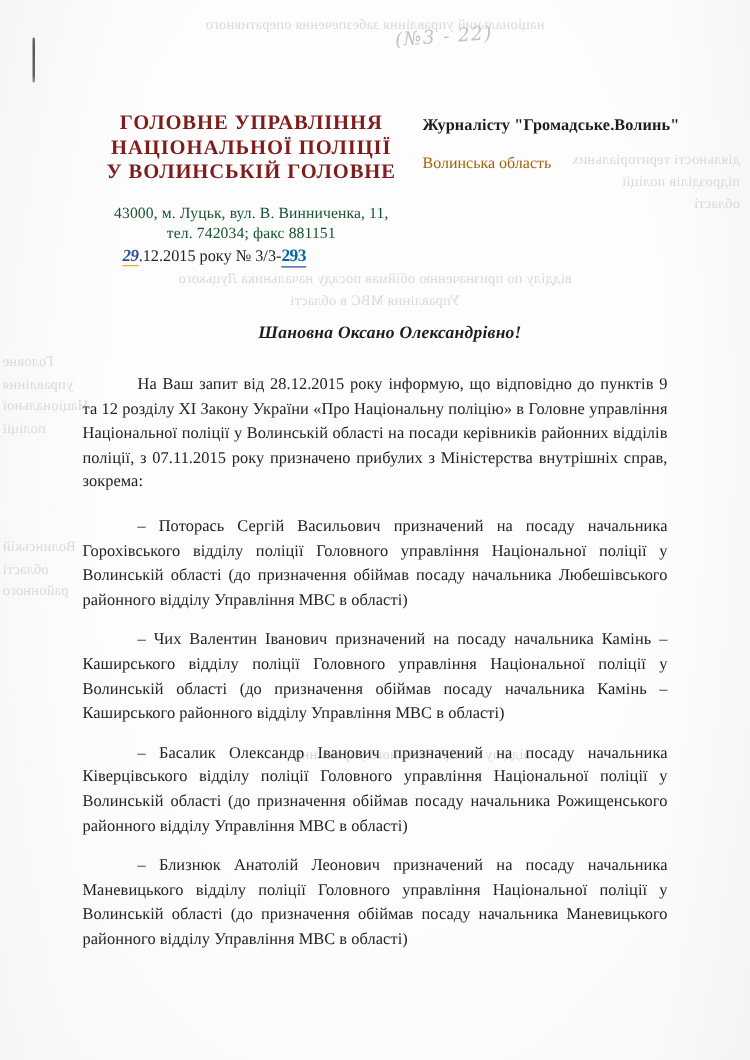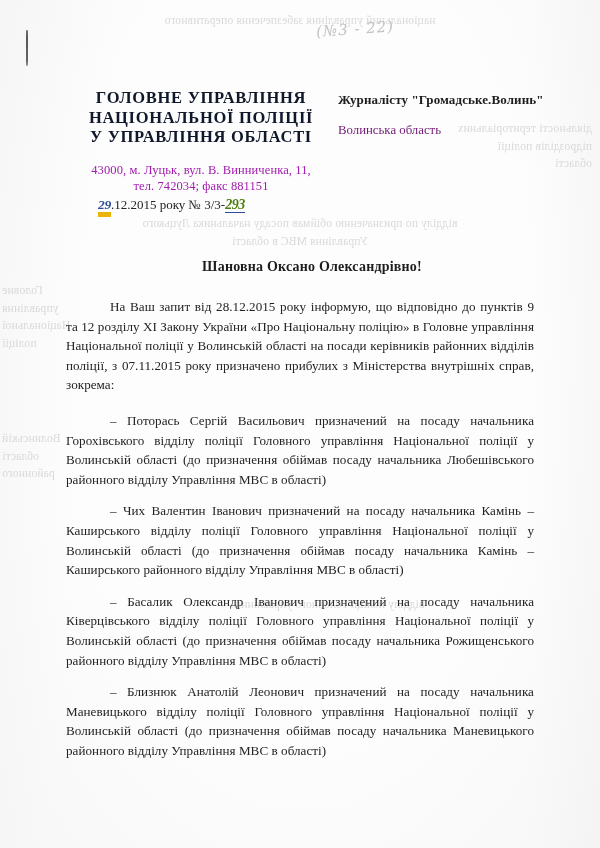--- a/index.html
+++ b/index.html
@@ -83,27 +83,27 @@
     top: 88px;
     width: 278px;
     text-align: center;
   }
   .lh-line {
     font-family: "Liberation Serif", "DejaVu Serif", serif;
     font-weight: bold;
     font-size: 16.5px;
     line-height: 19.5px;
     letter-spacing: 0.7px;
-    color: #0f172a;
+    color: #7f1d1d;
   }
   .lh-addr {
     margin-top: 15px;
     font-size: 12.5px;
     line-height: 16px;
-    color: #a21caf;
+    color: #14532d;
     letter-spacing: 0.1px;
     text-align: center;
   }
 
   
   .addressee {
     position: absolute;
     left: 338px;
     top: 92px;
     width: 256px;
@@ -113,60 +113,60 @@
     font-weight: bold;
     font-size: 13px;
     line-height: 16.5px;
     color: #1d1d1d;
     letter-spacing: 0.1px;
   }
   .ad-plain {
     margin-top: 13px;
     font-size: 12.8px;
     line-height: 17px;
-    color: #701a75;
+    color: #a16207;
   }
 
   
   .docline {
     position: absolute;
     left: 98px;
     top: 197px;
     font-size: 13px;
     color: #242424;
     white-space: nowrap;
   }
   .ink {
     color: #2f4d99;
     font-family: "Liberation Serif", "DejaVu Serif", serif;
     font-style: italic;
     font-weight: bold;
     font-size: 13.5px;
-    border-bottom: 5px solid #eab308;
+    border-bottom: 1px solid #eab308;
     padding-bottom: 0px;
     letter-spacing: -0.3px;
   }
   .ink-num {
-    color: #4d7c0f;
-    font-family: "Liberation Serif", "DejaVu Serif", serif;
-    font-style: italic;
+    color: #0369a1;
+    font-family: "Liberation Serif", "DejaVu Serif", serif;
     font-weight: bold;
     font-size: 14px;
     border-bottom: 1px solid #2f4d99;
     letter-spacing: -0.5px;
   }
 
   
   .salutation {
     position: absolute;
     left: 62px;
     top: 259px;
     width: 500px;
     text-align: center;
     font-weight: bold;
+    font-style: italic;
     font-size: 14px;
     color: #1d1d1d;
     letter-spacing: 0.2px;
   }
 
   
   .body {
     position: absolute;
     left: 66px;
     top: 297px;
@@ -206,21 +206,21 @@
 підрозділів поліції
 області</div>
   <div class="bleed bleed-low">відділу поліції Головного управління</div>
 
   <div class="margin-stroke"></div>
   <div class="pencil-mark">(№3 - 22)</div>
 
   <div class="letterhead">
     <div class="lh-line">ГОЛОВНЕ УПРАВЛІННЯ</div>
     <div class="lh-line">НАЦІОНАЛЬНОЇ  ПОЛІЦІЇ</div>
-    <div class="lh-line">У УПРАВЛІННЯ ОБЛАСТІ</div>
+    <div class="lh-line">У ВОЛИНСЬКІЙ ГОЛОВНЕ</div>
     <div class="lh-addr">
       <div>43000, м. Луцьк,  вул. В. Винниченка, 11,</div>
       <div>тел. 742034;  факс  881151</div>
     </div>
   </div>
 
   <div class="addressee">
     <div class="ad-bold">Журналісту "Громадське.Волинь"</div>
     <div class="ad-plain">
       <div>Волинська область</div>

